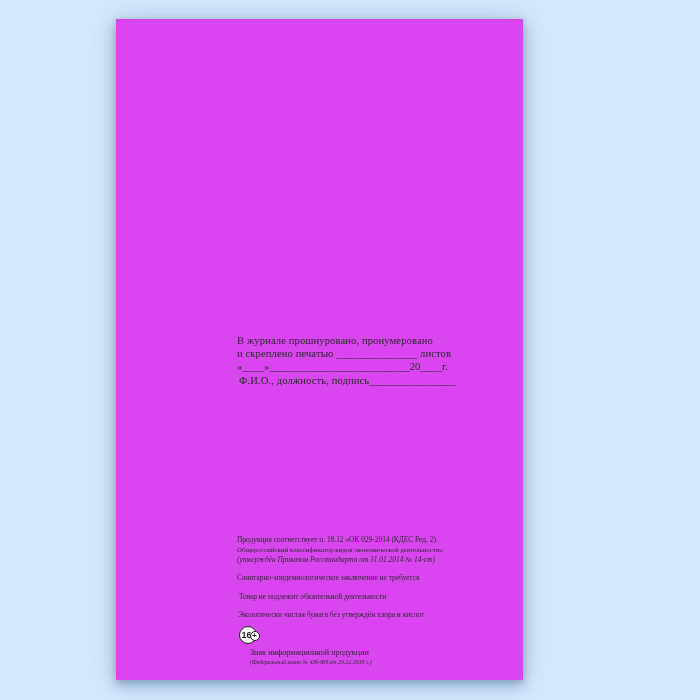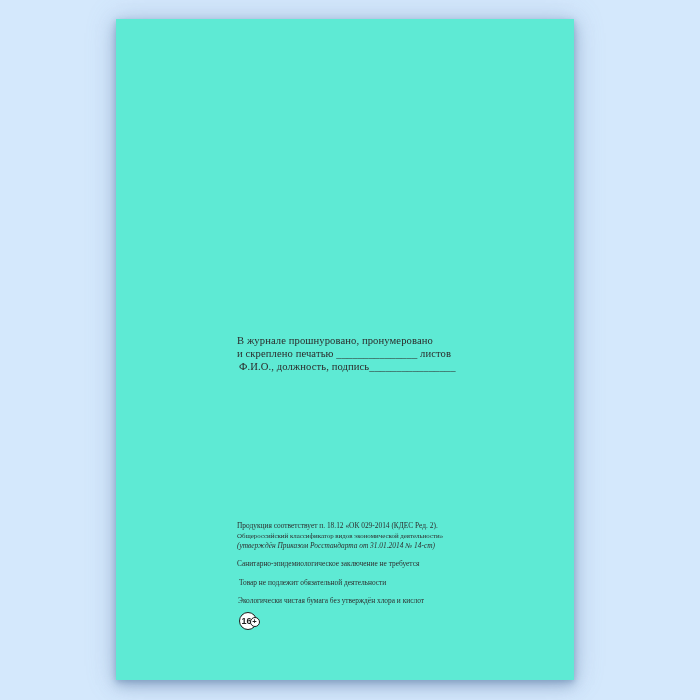--- a/index.html
+++ b/index.html
@@ -15,23 +15,23 @@
   }
   .canvas {
     position: absolute;
     inset: 0;
     background: #d4e8fc;
   }
   .paper {
     position: absolute;
     left: 116px;
     top: 19px;
-    width: 458px;
+    width: 407px;
     height: 661px;
-    background: #5eead4;
+    background: #d946ef;
     box-shadow: 0 5px 14px rgba(96, 128, 168, 0.55),
                 0 2px 5px rgba(96, 128, 168, 0.35),
                 0 0 28px rgba(120, 150, 190, 0.30);
   }
   .stamp-block {
     position: absolute;
     left: 121px;
     top: 315px;
     width: 222px;
     color: #2b2b2b;
@@ -48,21 +48,21 @@
     padding-left: 2px;
   }
   .mp {
     margin-top: 13px;
     text-align: right;
     padding-right: 21px;
   }
   .info-block {
     position: absolute;
     left: 121px;
-    top: 502px;
+    top: 516px;
     width: 240px;
     color: #2e2e2e;
   }
   .i-reg {
     font-size: 7.4px;
     line-height: 10px;
     white-space: nowrap;
   }
   .i-small {
     font-size: 6.9px;
@@ -139,33 +139,38 @@
 </style>
 </head>
 <body>
 
 <div class="canvas">
   <div class="paper">
 
     <div class="stamp-block">
       <div class="line">В журнале прошнуровано, пронумеровано</div>
       <div class="line">и скреплено печатью _______________ листов</div>
+      <div class="line">«____»__________________________20____г.</div>
       <div class="line indent">Ф.И.О., должность, подпись________________</div>
     </div>
 
     <div class="info-block">
       <div class="i-reg">Продукция соответствует п. 18.12 «ОК 029-2014 (КДЕС Ред. 2).</div>
       <div class="i-small">Общероссийский классификатор видов экономической деятельности»</div>
       <div class="i-italic">(утверждён Приказом Росстандарта от 31.01.2014 № 14-ст)</div>
       <div class="i-reg gap-a">Санитарно-эпидемиологическое заключение не требуется</div>
       <div class="i-reg gap-b">Товар не подлежит обязательной деятельности</div>
       <div class="i-reg gap-c">Экологически чистая бумага без утверждён хлора и кислот</div>
 
       <div class="sign-row">
         <div class="age-mark">
           <span class="age-num">16</span>
           <span class="age-plus">+</span>
         </div>
+        <div class="sign-text">
+          <div class="sign-title">Знак информационной продукции</div>
+          <div class="sign-law">(Федеральный закон № 436-ФЗ от 29.12.2010 г.)</div>
+        </div>
       </div>
     </div>
 
   </div>
 </div>
 
 </body></html>

